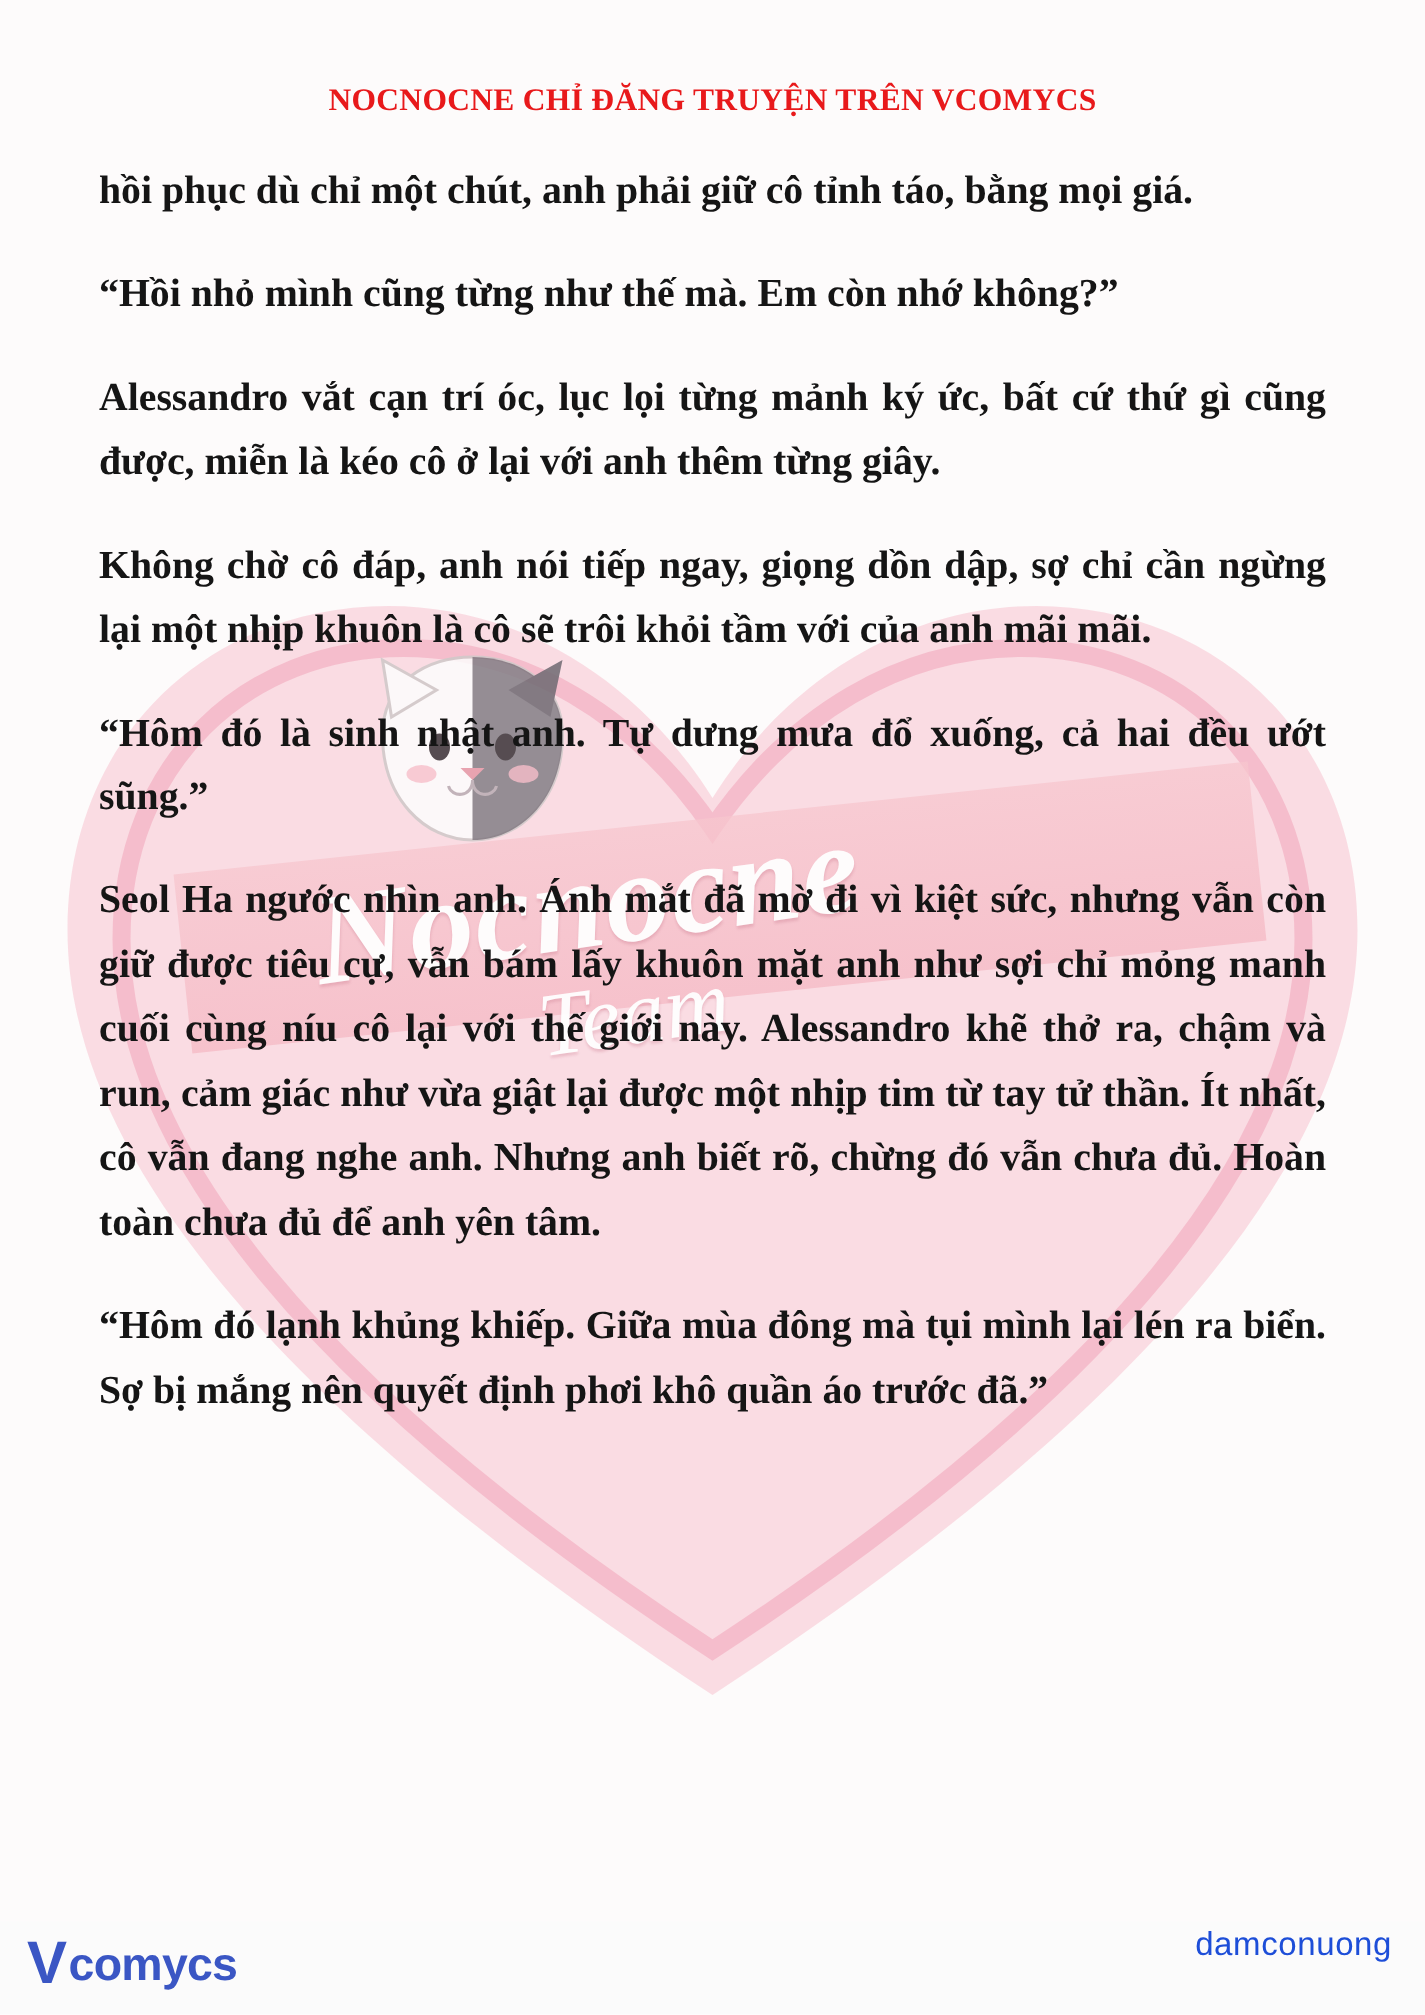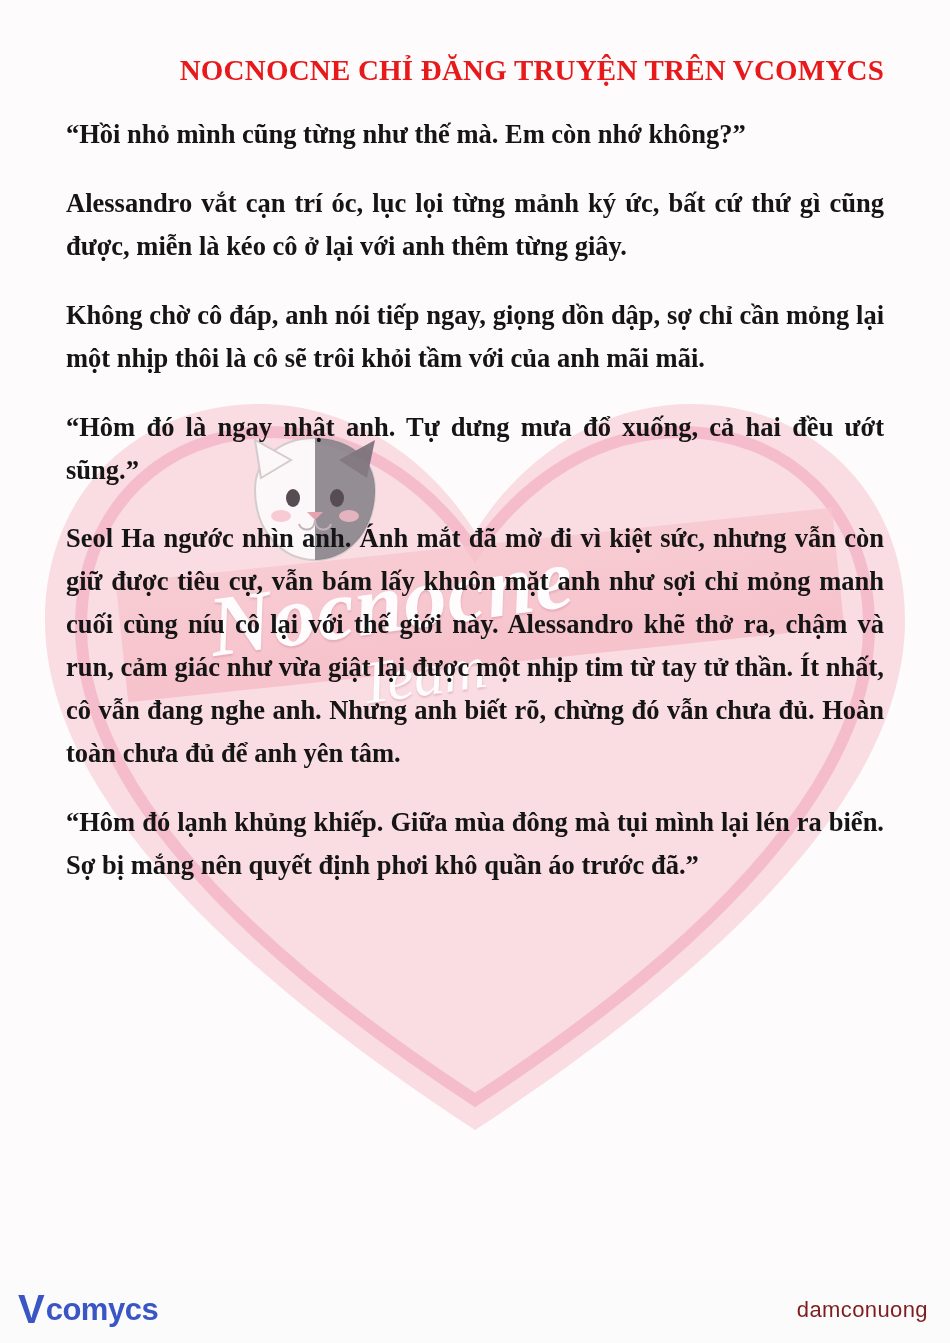--- a/index.html
+++ b/index.html
@@ -85,23 +85,23 @@
     line-height: 1;
   }
 
   
   .content {
     position: relative;
     z-index: 3;
     padding: 44px 66px 0 66px;
   }
   .headline {
-    text-align: right;
+    text-align: center;
     color: #e8191b;
-    font-size: 29px;
+    font-size: 21px;
     font-weight: 700;
     letter-spacing: 0.2px;
     font-family: "Liberation Serif", serif;
     margin: 10px 0 26px 0;
     white-space: nowrap;
   }
   p.para {
     color: #151515;
     font-size: 26.5px;
     line-height: 1.62;
@@ -135,23 +135,23 @@
     font-size: 31px;
     font-weight: 700;
     font-family: "Liberation Sans", sans-serif;
     letter-spacing: -0.5px;
     line-height: 1;
     text-align: right;
   }
   .footer-right {
     position: absolute;
     right: 22px;
-    bottom: 20px;
+    bottom: 34px;
     z-index: 4;
-    color: #7f1d1d;
+    color: #1d4ed8;
     font-size: 22px;
     font-family: "Liberation Sans", sans-serif;
     letter-spacing: 0.4px;
   }
   .bottom-bar {
     position: absolute;
     left: 0;
     bottom: 0;
     width: 950px;
     height: 62px;
@@ -192,24 +192,25 @@
 
     <div class="brand-script">
       <div class="line1">Nocnocne</div>
       <div class="line2">Team</div>
     </div>
   </div>
 
   <div class="content">
     <div class="headline">NOCNOCNE CHỈ ĐĂNG TRUYỆN TRÊN VCOMYCS</div>
 
+    <p class="para">hồi phục dù chỉ một chút, anh phải giữ cô tỉnh táo, bằng mọi giá.</p>
     <p class="para">“Hồi nhỏ mình cũng từng như thế mà. Em còn nhớ không?”</p>
     <p class="para">Alessandro vắt cạn trí óc, lục lọi từng mảnh ký ức, bất cứ thứ gì cũng được, miễn là kéo cô ở lại với anh thêm từng giây.</p>
-    <p class="para">Không chờ cô đáp, anh nói tiếp ngay, giọng dồn dập, sợ chỉ cần mỏng lại một nhịp thôi là cô sẽ trôi khỏi tầm với của anh mãi mãi.</p>
-    <p class="para">“Hôm đó là ngay nhật anh. Tự dưng mưa đổ xuống, cả hai đều ướt sũng.”</p>
+    <p class="para">Không chờ cô đáp, anh nói tiếp ngay, giọng dồn dập, sợ chỉ cần ngừng lại một nhịp khuôn là cô sẽ trôi khỏi tầm với của anh mãi mãi.</p>
+    <p class="para">“Hôm đó là sinh nhật anh. Tự dưng mưa đổ xuống, cả hai đều ướt sũng.”</p>
     <p class="para">Seol Ha ngước nhìn anh. Ánh mắt đã mờ đi vì kiệt sức, nhưng vẫn còn giữ được tiêu cự, vẫn bám lấy khuôn mặt anh như sợi chỉ mỏng manh cuối cùng níu cô lại với thế giới này. Alessandro khẽ thở ra, chậm và run, cảm giác như vừa giật lại được một nhịp tim từ tay tử thần. Ít nhất, cô vẫn đang nghe anh. Nhưng anh biết rõ, chừng đó vẫn chưa đủ. Hoàn toàn chưa đủ để anh yên tâm.</p>
     <p class="para">“Hôm đó lạnh khủng khiếp. Giữa mùa đông mà tụi mình lại lén ra biển. Sợ bị mắng nên quyết định phơi khô quần áo trước đã.”</p>
   </div>
 
   <div class="bottom-bar"></div>
 
   <div class="footer-left">
     <span class="v-mark">V</span>
     <span class="v-text">comycs</span>
   </div>

